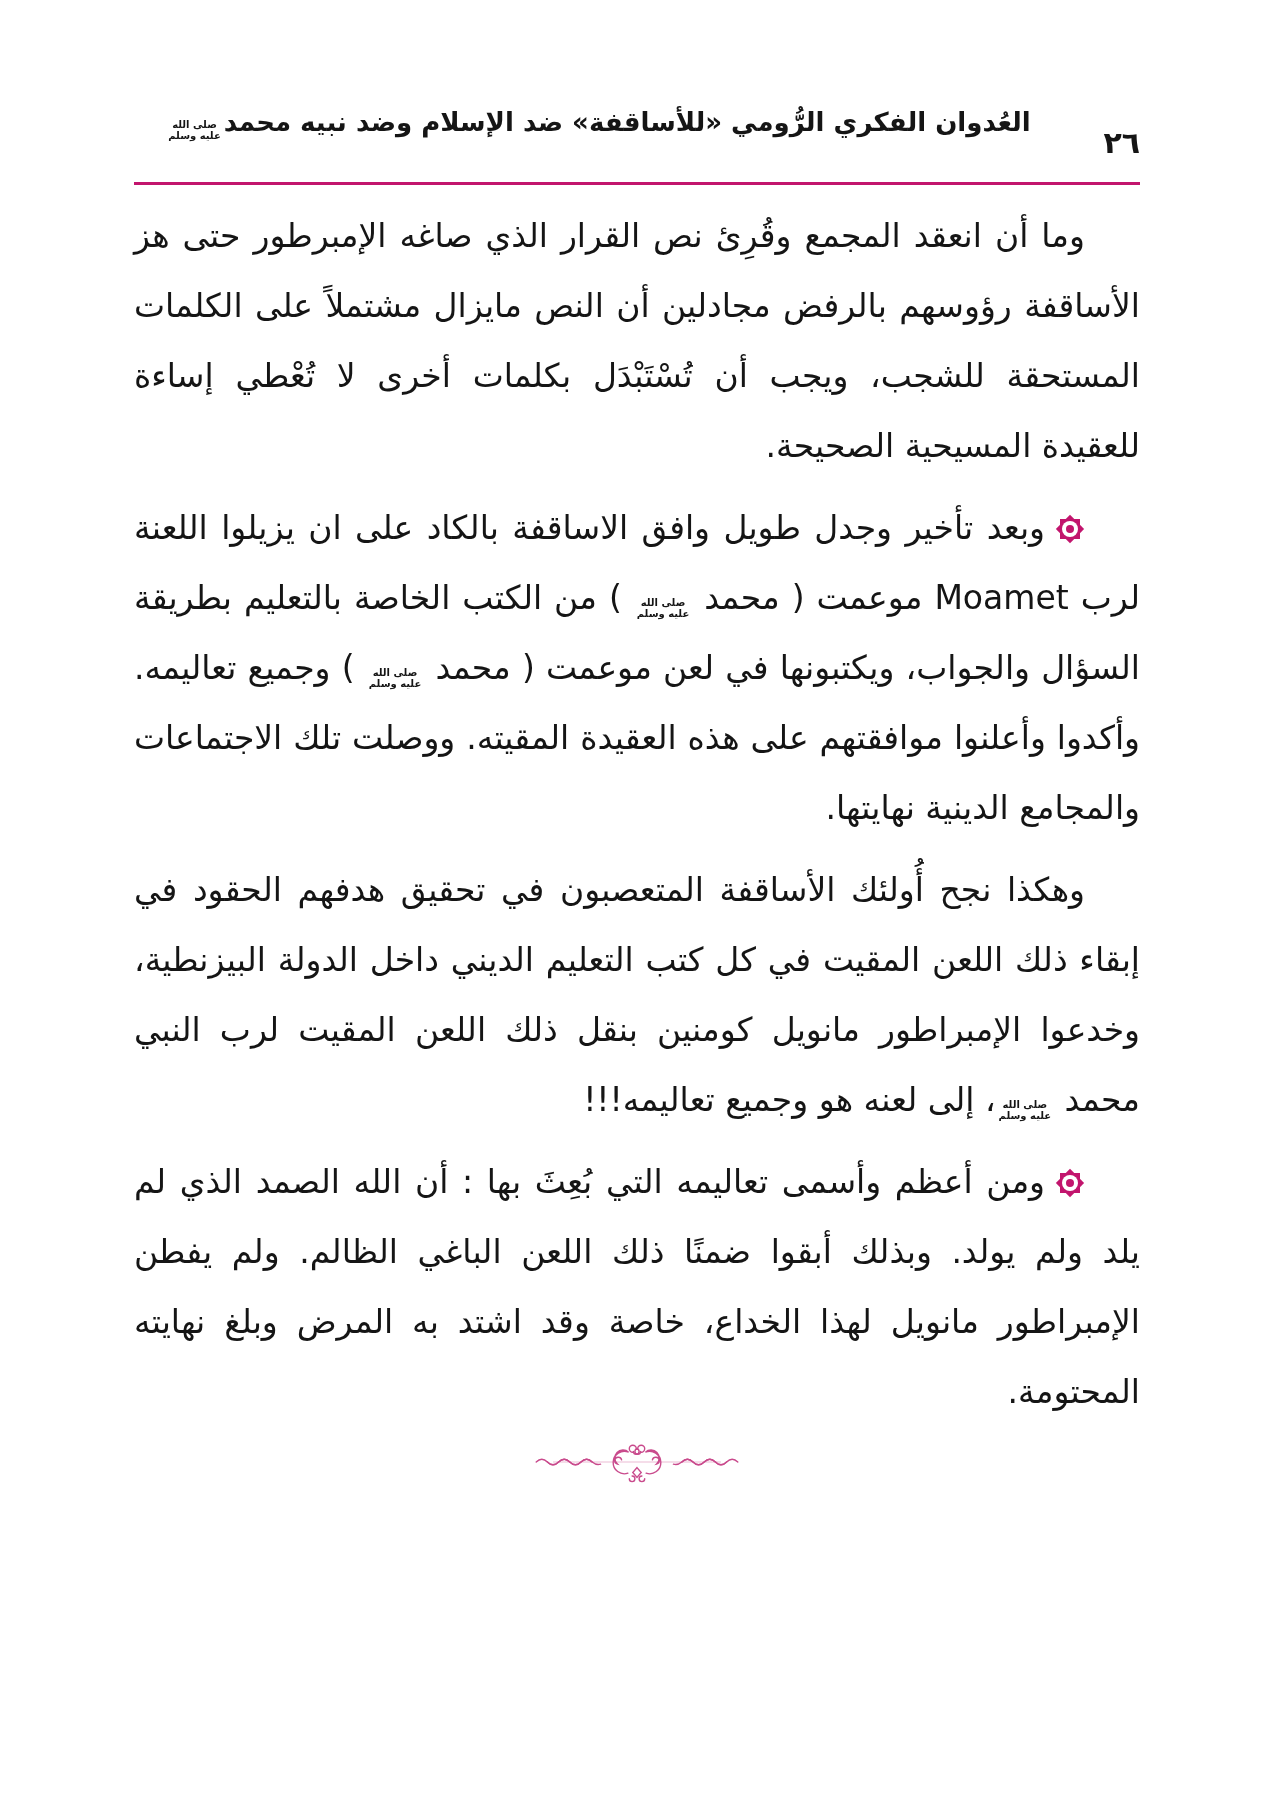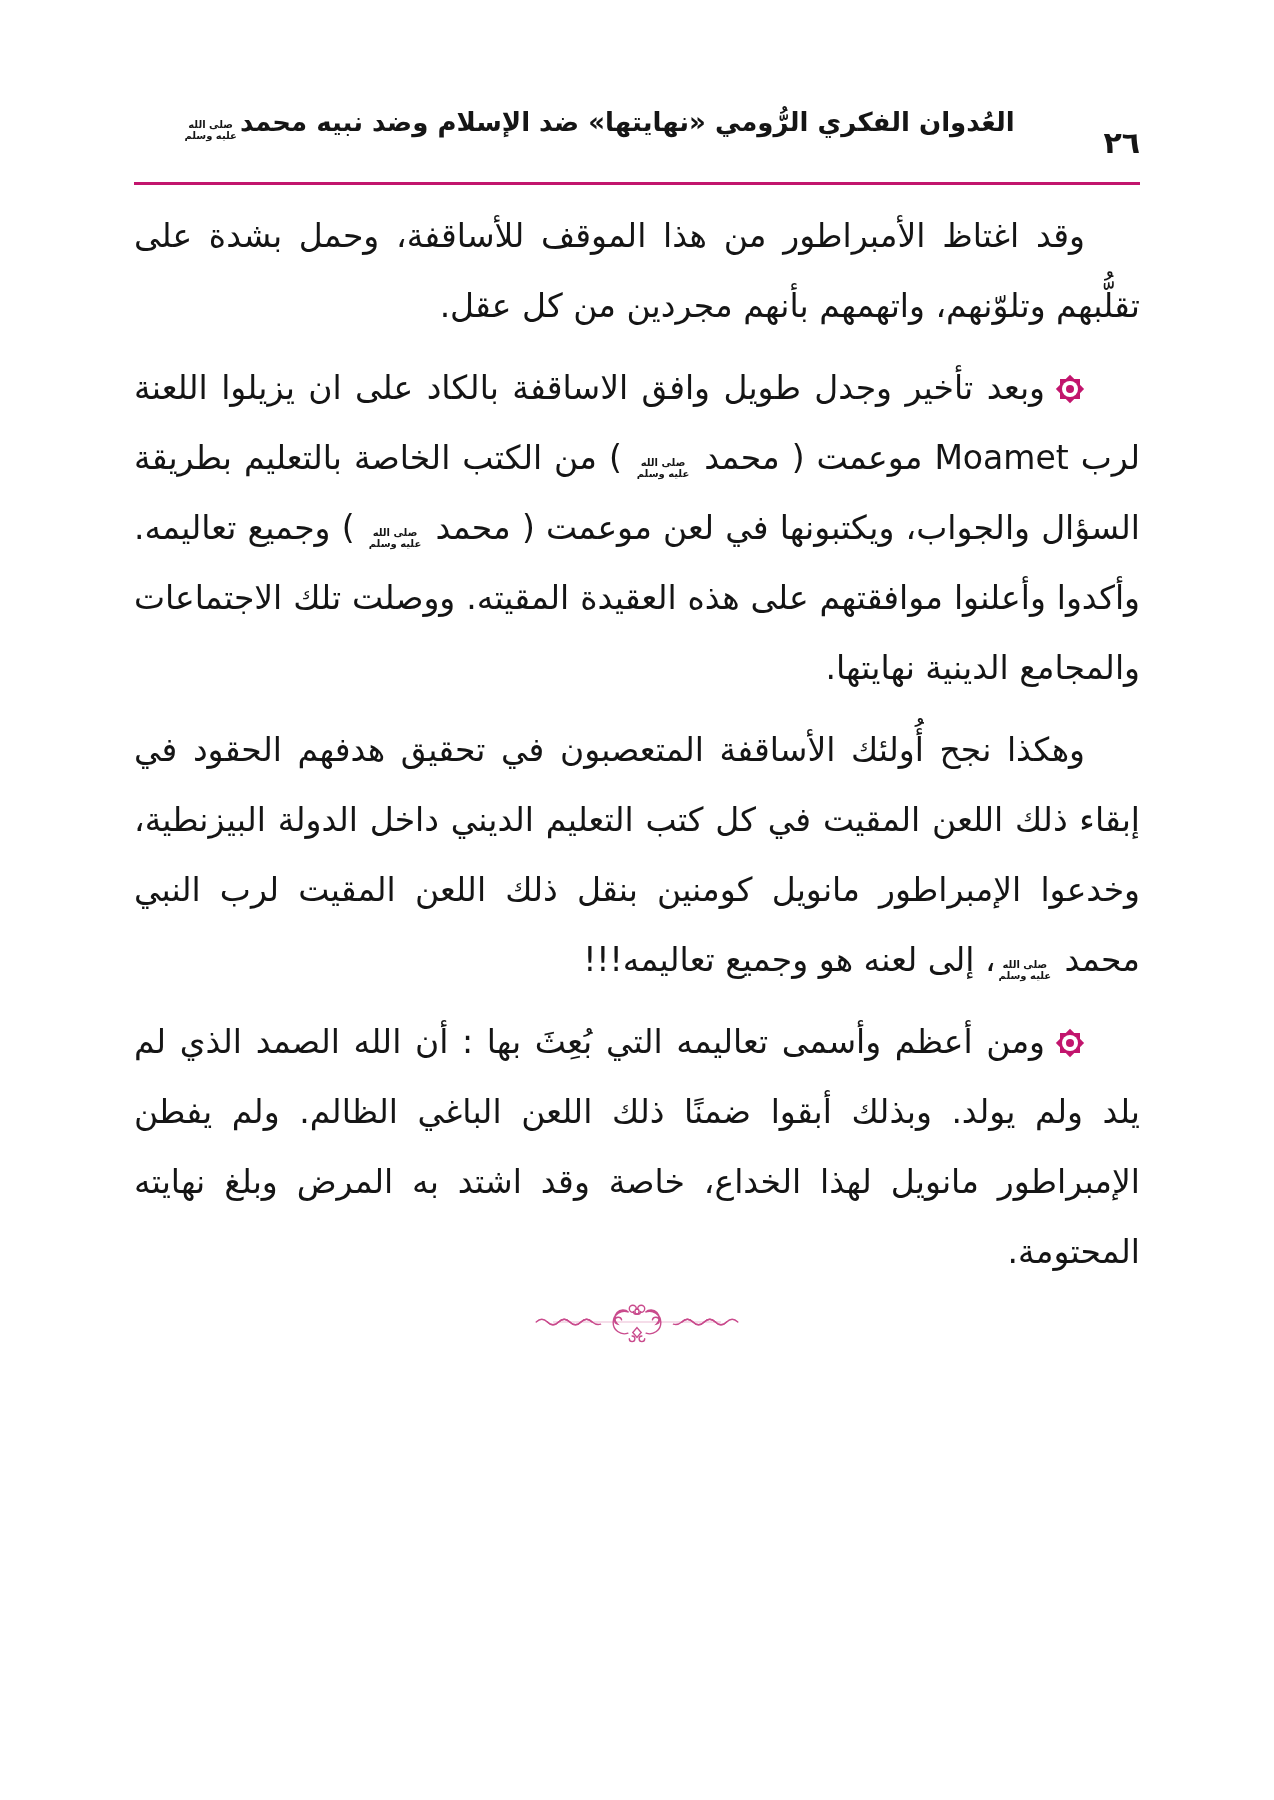--- a/index.html
+++ b/index.html
@@ -91,27 +91,27 @@
     margin-top:6px;
   }
 </style>
 </head>
 <body>
 
 <div class="page" style="--accent: #C2156D;">
 
   <header class="header">
     <div class="page-number">٢٦</div>
-    <h1 class="title"><span>العُدوان الفكري الرُّومي «نهايتها» ضد الإسلام وضد نبيه محمد</span><span class="pbuh"><span>صلى الله</span><span>عليه وسلم</span></span></h1>
+    <h1 class="title"><span>العُدوان الفكري الرُّومي «للأساقفة» ضد الإسلام وضد نبيه محمد</span><span class="pbuh"><span>صلى الله</span><span>عليه وسلم</span></span></h1>
   </header>
 
   <div class="rule"></div>
 
   <main class="body">
-      <p class="para">وقد اغتاظ الأمبراطور من هذا الموقف للأساقفة، وحمل بشدة على تقلُّبهم وتلوّنهم، واتهمهم بأنهم مجردين من كل عقل.</p>
+      <p class="para">وما أن انعقد المجمع وقُرِئ نص القرار الذي صاغه الإمبرطور حتى هز الأساقفة رؤوسهم بالرفض مجادلين أن النص مايزال مشتملاً على الكلمات المستحقة للشجب، ويجب أن تُسْتَبْدَل بكلمات أخرى لا تُعْطي إساءة للعقيدة المسيحية الصحيحة.</p>
       <p class="para"><span class="star"><span class="sq1"></span><span class="sq2"></span><span class="ring"></span><span class="dot"></span></span>وبعد تأخير وجدل طويل وافق الاساقفة بالكاد على ان يزيلوا اللعنة لرب Moamet موعمت ( محمد <span class="pbuh"><span>صلى الله</span><span>عليه وسلم</span></span> ) من الكتب الخاصة بالتعليم بطريقة السؤال والجواب، ويكتبونها في لعن موعمت ( محمد <span class="pbuh"><span>صلى الله</span><span>عليه وسلم</span></span> ) وجميع تعاليمه. وأكدوا وأعلنوا موافقتهم على هذه العقيدة المقيته. ووصلت تلك الاجتماعات والمجامع الدينية نهايتها.</p>
       <p class="para">وهكذا نجح أُولئك الأساقفة المتعصبون في تحقيق هدفهم الحقود في إبقاء ذلك اللعن المقيت في كل كتب التعليم الديني داخل الدولة البيزنطية، وخدعوا الإمبراطور مانويل كومنين بنقل ذلك اللعن المقيت لرب النبي محمد <span class="pbuh"><span>صلى الله</span><span>عليه وسلم</span></span>، إلى لعنه هو وجميع تعاليمه!!!</p>
       <p class="para"><span class="star"><span class="sq1"></span><span class="sq2"></span><span class="ring"></span><span class="dot"></span></span>ومن أعظم وأسمى تعاليمه التي بُعِثَ بها : أن الله الصمد الذي لم يلد ولم يولد. وبذلك أبقوا ضمنًا ذلك اللعن الباغي الظالم. ولم يفطن الإمبراطور مانويل لهذا الخداع، خاصة وقد اشتد به المرض وبلغ نهايته المحتومة.</p>
     </main>
 
   <div class="flourish-wrap">
     <svg width="210" height="46" viewBox="0 0 300 60" fill="none" xmlns="http://www.w3.org/2000/svg">
       <g stroke="#C94A8C" stroke-width="1" opacity="0.55">
         <path d="M30 30 H 270"></path>
       </g>

